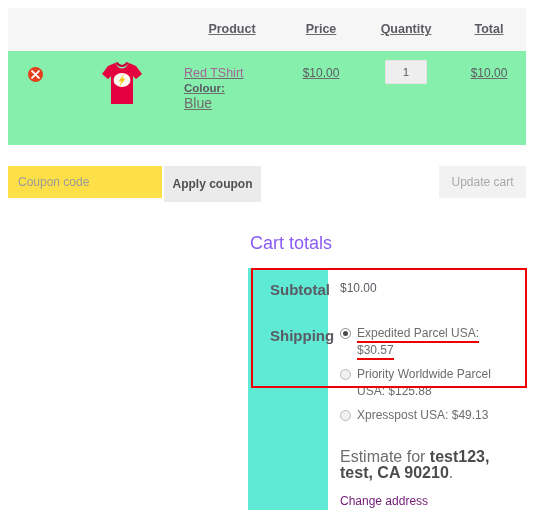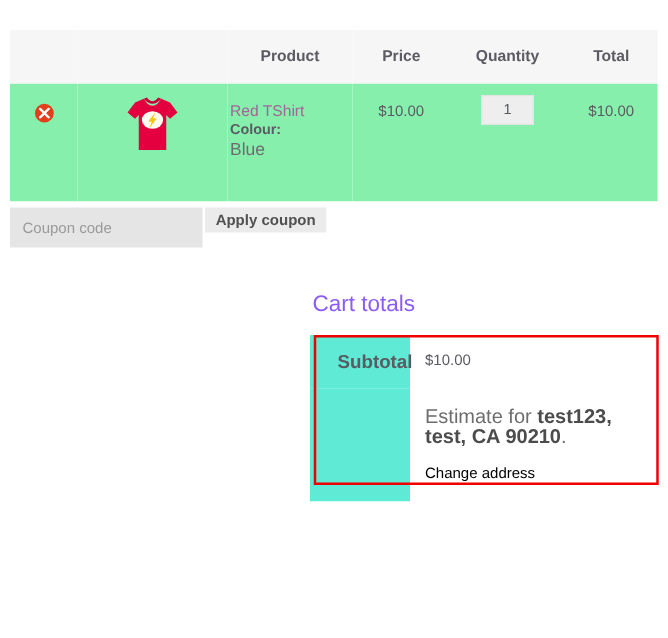--- a/index.html
+++ b/index.html
@@ -14,24 +14,25 @@
     font-size: 12px;
     color: #6d6d6d;
     overflow: hidden;
     position: relative;
   }
 
   
   .cart-table {
     position: absolute;
     left: 8px;
-    top: 24px;
+    top: 8px;
     width: 518px;
     border-collapse: collapse;
     table-layout: fixed;
+    text-decoration: underline;
   }
   .cart-table thead tr {
     background: #f6f6f6;
   }
   .cart-table th {
     font-size: 12.5px;
     font-weight: bold;
     color: #5b5b63;
     text-align: center;
     padding: 14px 0 15px 0;
@@ -125,36 +126,36 @@
     top: 166px;
     width: 518px;
     height: 32px;
   }
   .coupon-input {
     position: absolute;
     left: 0;
     top: 0;
     width: 154px;
     height: 32px;
-    background: #e5e5e5;
+    background: #fde047;
     border: none;
     outline: none;
     box-sizing: border-box;
     padding: 0 10px;
     font-family: "Liberation Sans", sans-serif;
     font-size: 12px;
     color: #55585c;
   }
   .coupon-input::placeholder { color: #9a9a9a; }
   .apply-coupon-btn {
     position: absolute;
     left: 156px;
     top: 0;
     width: 97px;
-    height: 20px;
+    height: 36px;
     background: #ebebeb;
     border: none;
     font-family: "Liberation Sans", sans-serif;
     font-size: 12px;
     font-weight: bold;
     color: #515151;
     cursor: pointer;
     padding: 0;
   }
   .update-cart-btn {
@@ -266,21 +267,21 @@
     display: inline;
   }
 
   .row-estimate td { padding-top: 15px; padding-bottom: 16px; }
   .row-estimate th { padding: 0; }
   .estimate-text { line-height: 16px; color: #6d6d6d; font-size: 16px; }
   .estimate-text b { color: #4c4c4c; font-weight: bold; }
   .change-address {
     display: inline-block;
     margin-top: 13px;
-    color: #000000;
+    color: #701a75;
     font-size: 12px;
     text-decoration: none;
     cursor: pointer;
   }
 </style>
 </head>
 <body>
 
 <table class="cart-table">
   <thead>
@@ -328,31 +329,51 @@
         <input class="qty-input" type="text" value="1" style="">
       </td>
       <td class="total-cell">$10.00</td>
     </tr>
   </tbody>
 </table>
 
 <div class="actions-row">
   <input class="coupon-input" type="text" placeholder="Coupon code" style="">
   <button class="apply-coupon-btn">Apply coupon</button>
+  <button class="update-cart-btn">Update cart</button>
 </div>
 
 <div class="cart-totals">
   <h2 class="cart-totals-title">Cart totals</h2>
   <div class="totals-highlight"></div>
 
   <table class="totals-table">
     <tbody>
       <tr class="row-subtotal">
         <th>Subtotal</th>
         <td>$10.00</td>
+      </tr>
+      <tr class="row-shipping">
+        <th>Shipping</th>
+        <td>
+          <ul class="ship-list">
+            <li class="ship-item">
+              <span class="radio checked"></span>
+              <span class="ship-label underlined">Expedited Parcel USA: $30.57</span>
+            </li>
+            <li class="ship-item">
+              <span class="radio"></span>
+              <span class="ship-label">Priority Worldwide Parcel USA: $125.88</span>
+            </li>
+            <li class="ship-item">
+              <span class="radio"></span>
+              <span class="ship-label">Xpresspost USA: $49.13</span>
+            </li>
+          </ul>
+        </td>
       </tr>
       <tr class="row-estimate">
         <th></th>
         <td>
           <div class="estimate-text"><span>Estimate for </span><b>test123, test, CA 90210</b><span>.</span></div>
           <a class="change-address" href="#">Change address</a>
         </td>
       </tr>
 
     </tbody>

